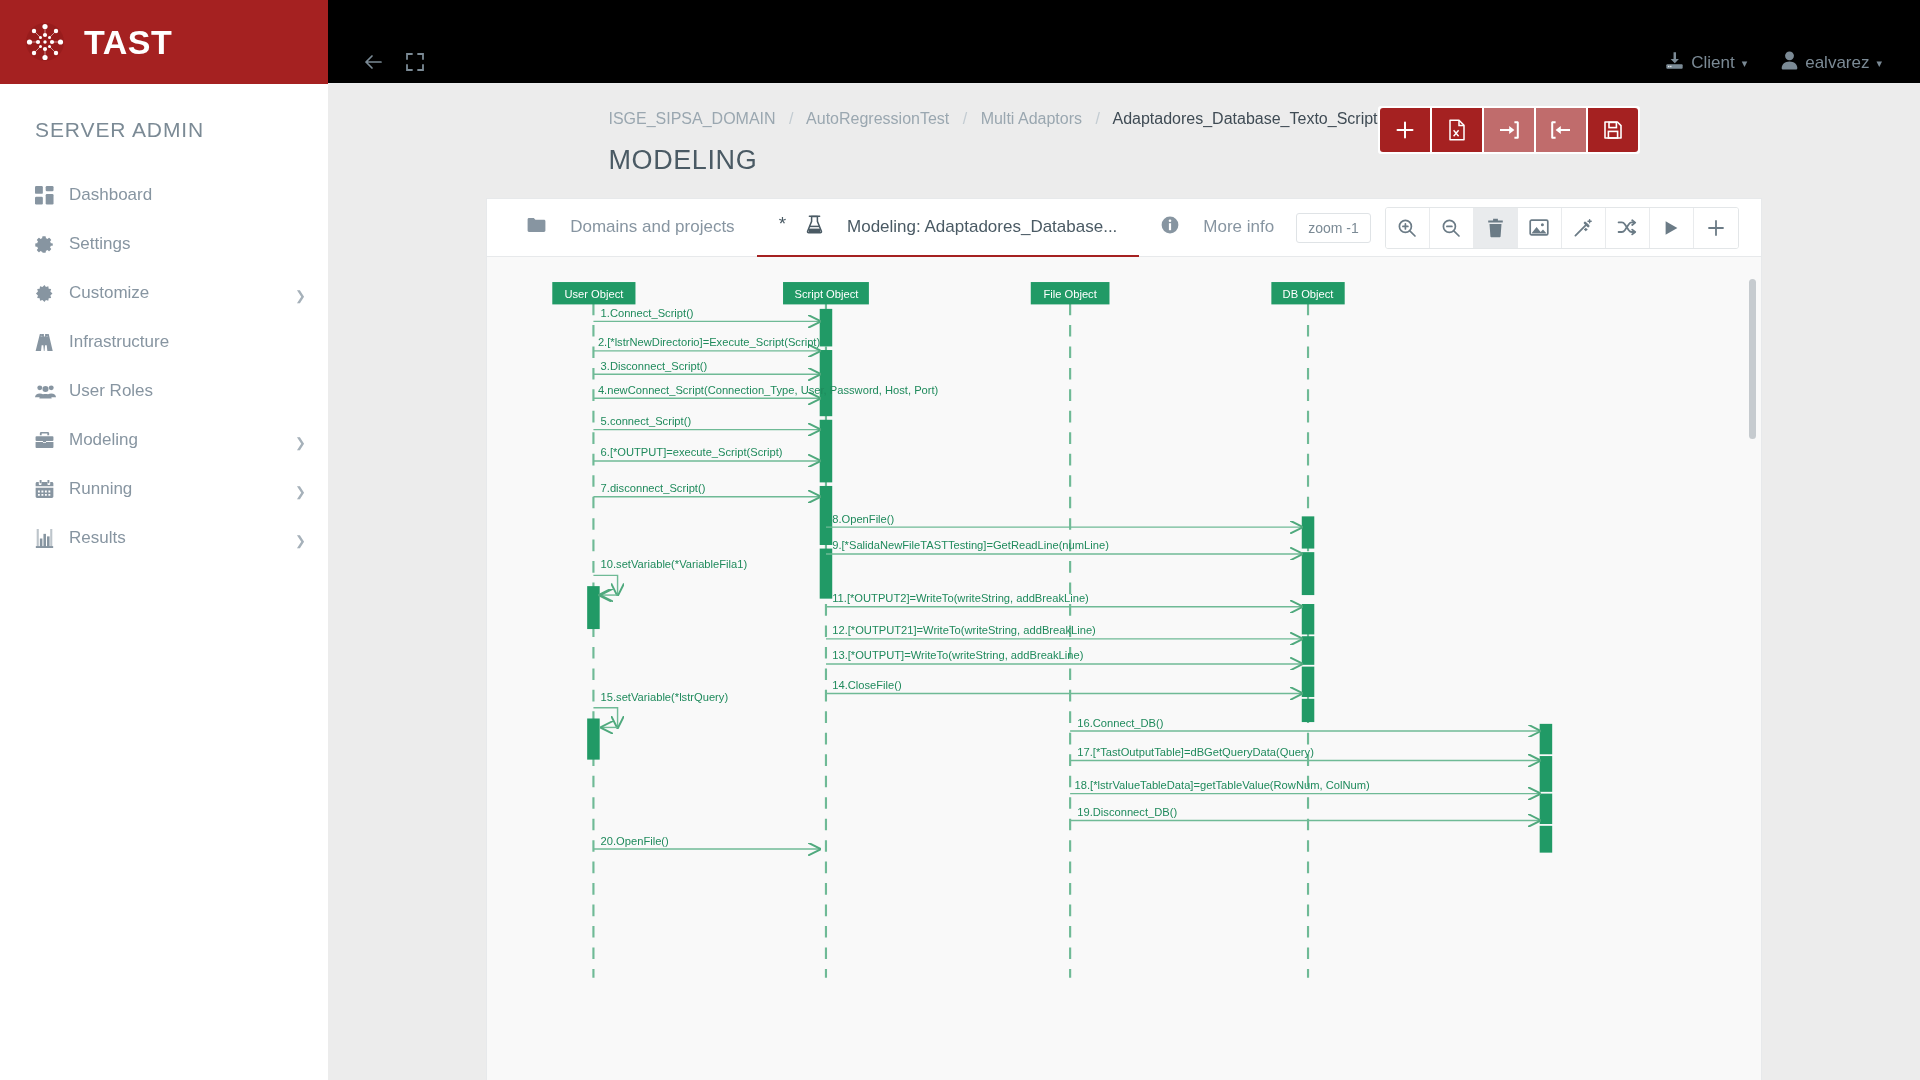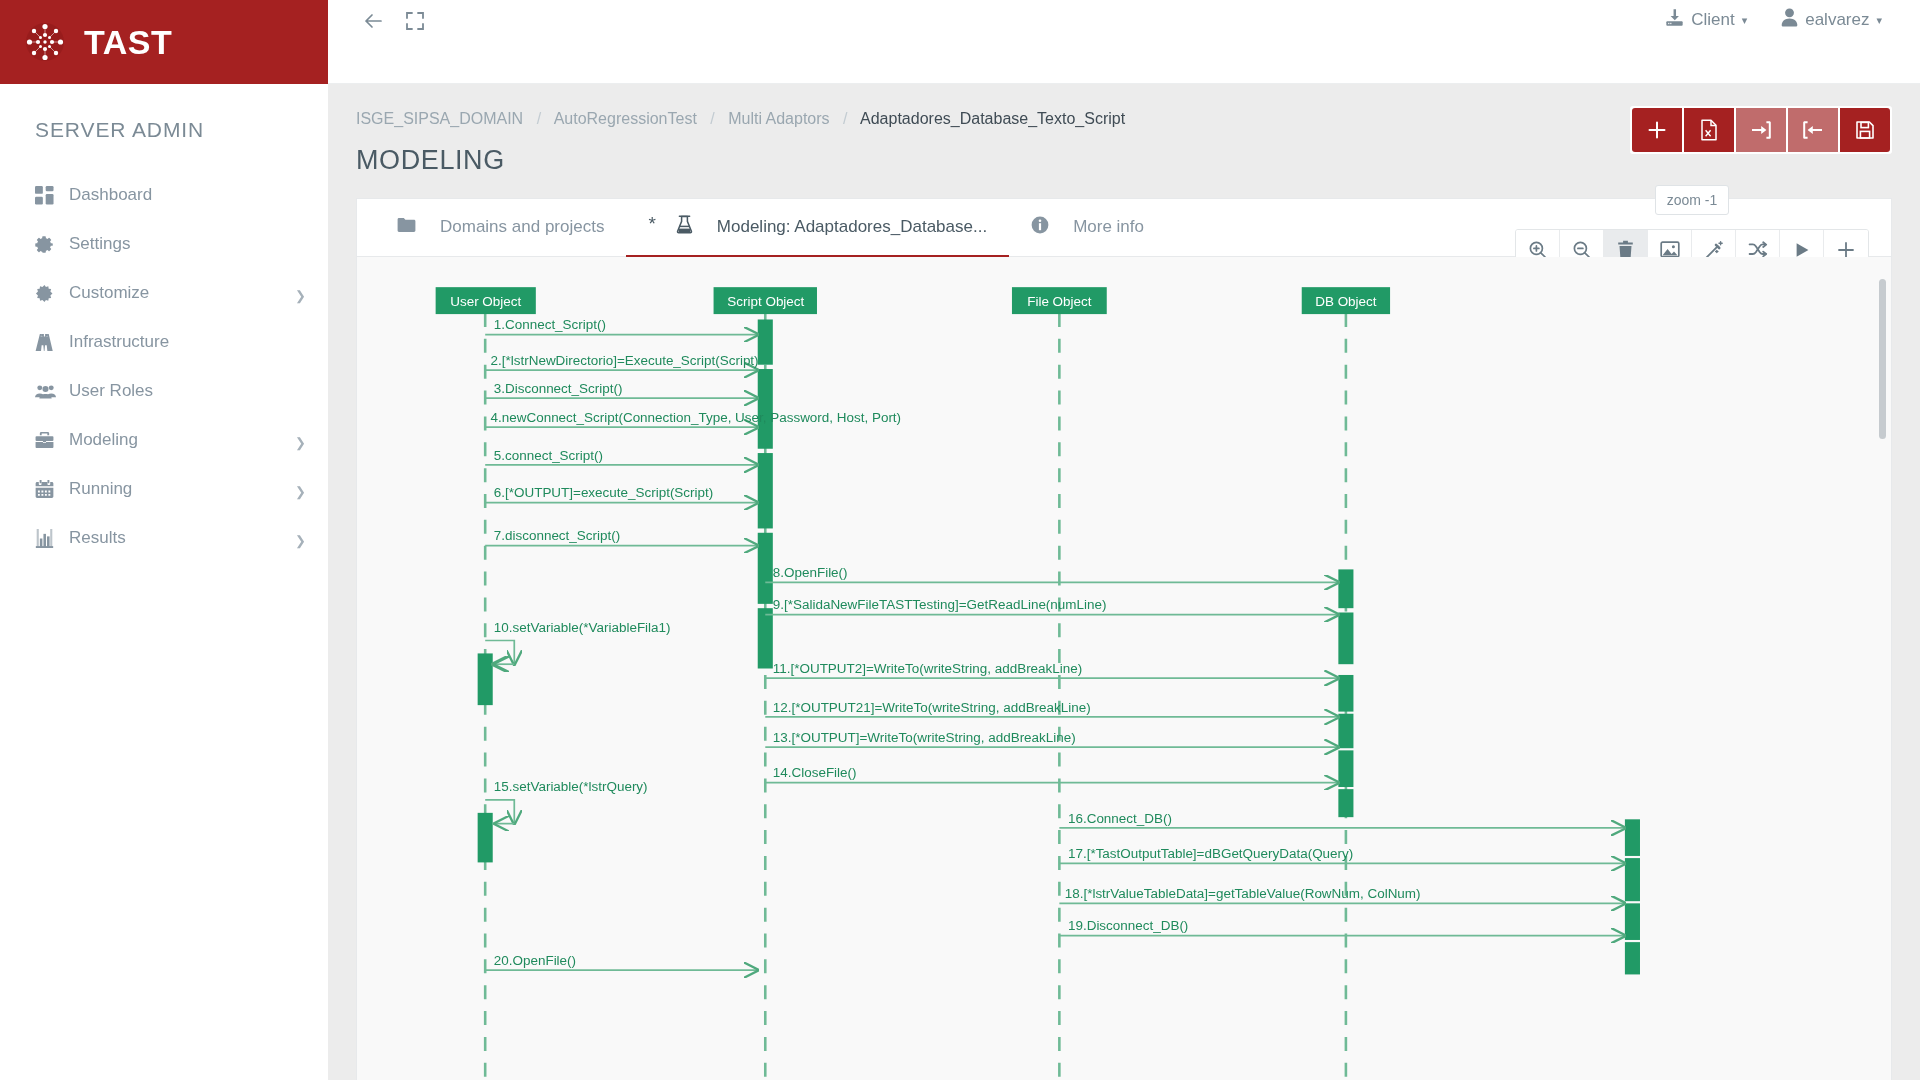--- a/index.html
+++ b/index.html
@@ -48,40 +48,40 @@
   }
   .nav-item .nav-label { flex: 1 1 auto; padding-left: 4px; }
   .nav-item .nav-chev { color: #a6b1ba; font-size: 13px; }
 
   
   #main {
     flex: 1 1 auto; display: flex; flex-direction: column;
     background: #ececec; min-width: 0;
   }
   #topbar {
-    height: 84px; flex: 0 0 84px; background: #ffffff;
-    display: flex; align-items: flex-start; padding: 0 24px;
+    height: 84px; flex: 0 0 84px; background: #000000;
+    display: flex; align-items: flex-end; padding: 0 24px;
     border-bottom: 1px solid #eceeef;
   }
   .topbar-btn {
     width: 42px; height: 42px; display: flex;
     align-items: center; justify-content: center;
     color: #7b8a95; cursor: pointer; border-radius: 3px;
   }
   #topbar .spacer { flex: 1 1 auto; }
   .topbar-menu {
     display: flex; align-items: center; gap: 7px;
     color: #7b8a95; font-size: 17px; cursor: pointer;
     padding: 8px 14px; margin-left: 6px;
   }
   .caret { font-size: 11px; }
 
   #content {
     flex: 1 1 auto; padding: 22px 28px 0 28px;
-    min-height: 0; display: flex; flex-direction: column;
+    min-height: 0; display: flex; flex-direction: column; align-items: center;
   }
 
   #crumbrow { display: flex; align-items: flex-start; }
   #crumbcol { flex: 1 1 auto; min-width: 0; }
   #breadcrumb { font-size: 16px; color: #9aa7b0; padding-top: 4px; }
   #breadcrumb .crumb { cursor: pointer; }
   #breadcrumb .crumb.last { color: #3f4b54; cursor: default; }
   #breadcrumb .sep { margin: 0 9px; color: #c3ccd2; }
   #pagetitle {
     font-size: 27px; color: #4a5a64; font-weight: normal;
@@ -120,21 +120,21 @@
     border-bottom: 2px solid transparent; margin-bottom: -1px;
     position: relative; white-space: nowrap;
   }
   .tab.active { color: #4a5a64; border-bottom-color: #a52121; }
   .tab .star {
     color: #4a5a64; font-size: 19px; line-height: 1;
     align-self: flex-start; margin-top: 15px; margin-right: -4px;
   }
   #tabbar .spacer { flex: 1 1 auto; }
 
-  #toolbar { display: flex; align-items: center; gap: 14px; flex-direction: column; }
+  #toolbar { display: flex; align-items: center; gap: 14px; }
   #zoombadge {
     font-size: 14px; color: #7b8a95;
     border: 1px solid #dfe3e6; border-radius: 3px;
     padding: 6px 11px; background: #fff; white-space: nowrap;
   }
   #toolgroup {
     display: flex; border: 1px solid #e3e6e8; border-radius: 3px;
     overflow: hidden;
   }
   .tool {

